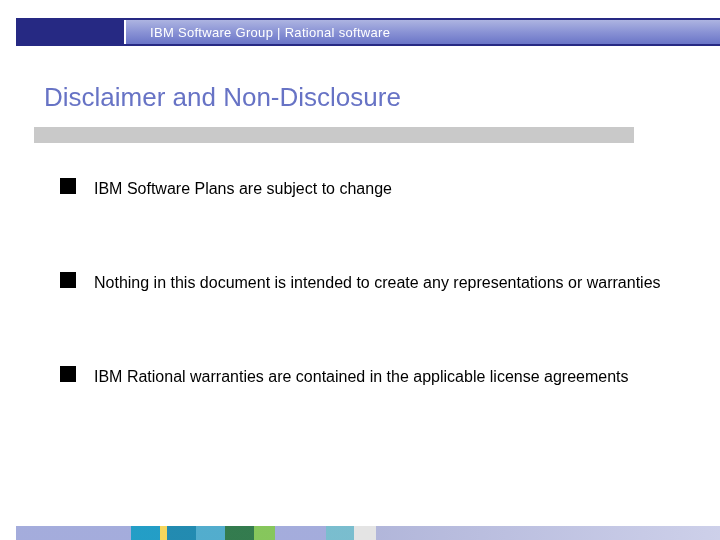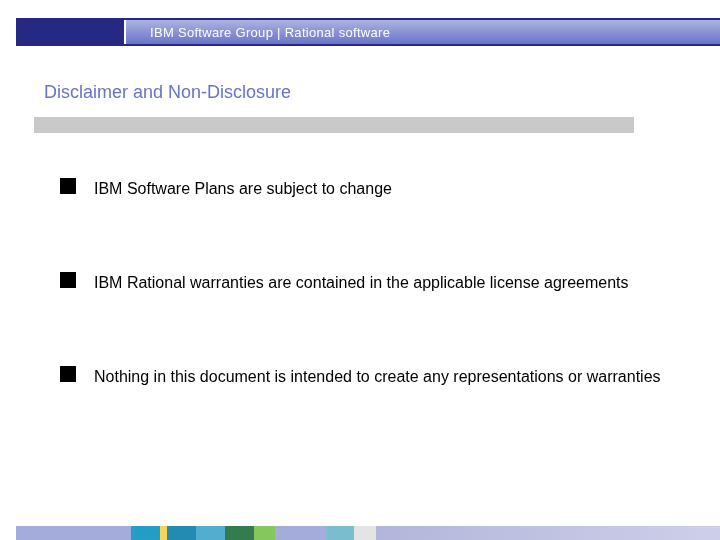--- a/index.html
+++ b/index.html
@@ -19,21 +19,21 @@
     border-left: 2px solid #fff;
   }
   .header-text { color: #fff; font-size: 13px; letter-spacing: 0.3px; }
 
   .logo { position: absolute; right: 12px; top: 16px; display: flex; align-items: center; gap: 1px; }
   .logo-bar { width: 2px; height: 16px; background: #fff; margin-right: 1px; }
   .logo-text { color: #fff; font-weight: 700; font-size: 14px; letter-spacing: 3px; font-family: "Times New Roman", serif; margin-left: 2px;}
 
   
   .title-wrap { position: absolute; left: 10px; top: 50px; }
-  .title { font-size: 18px; color: #6773c5; font-weight: 400; padding-left: 10px; }
+  .title { font-size: 26px; color: #6773c5; font-weight: 400; padding-left: 10px; }
   .title-rule { width: 600px; height: 1px; background: #c9c9c9; margin-top: 6px; }
 
   
   .bullets { position: absolute; left: 28px; top: 140px; right: 28px; }
   .bullet { display: flex; align-items: flex-start; margin-bottom: 44px; }
   .sq { width: 7px; height: 7px; background: #000; margin-top: 6px; margin-right: 10px; flex: 0 0 auto; }
   .bt { font-size: 16px; color: #000; }
 
   
   .footer {
@@ -78,25 +78,25 @@
     <div class="title-rule"></div>
   </div>
 
   <div class="bullets">
     <div class="bullet">
       <div class="sq"></div>
       <div class="bt">IBM Software Plans are subject to change</div>
     </div>
     <div class="bullet">
       <div class="sq"></div>
-      <div class="bt">IBM Rational warranties are contained in the applicable license agreements</div>
+      <div class="bt">Nothing in this document is intended to create any representations or warranties</div>
     </div>
     <div class="bullet">
       <div class="sq"></div>
-      <div class="bt">Nothing in this document is intended to create any representations or warranties</div>
+      <div class="bt">IBM Rational warranties are contained in the applicable license agreements</div>
     </div>
   </div>
 
   <div class="footer">
     <div class="footer-accent"></div>
   </div>
 
 </div>
 
 </body></html>

